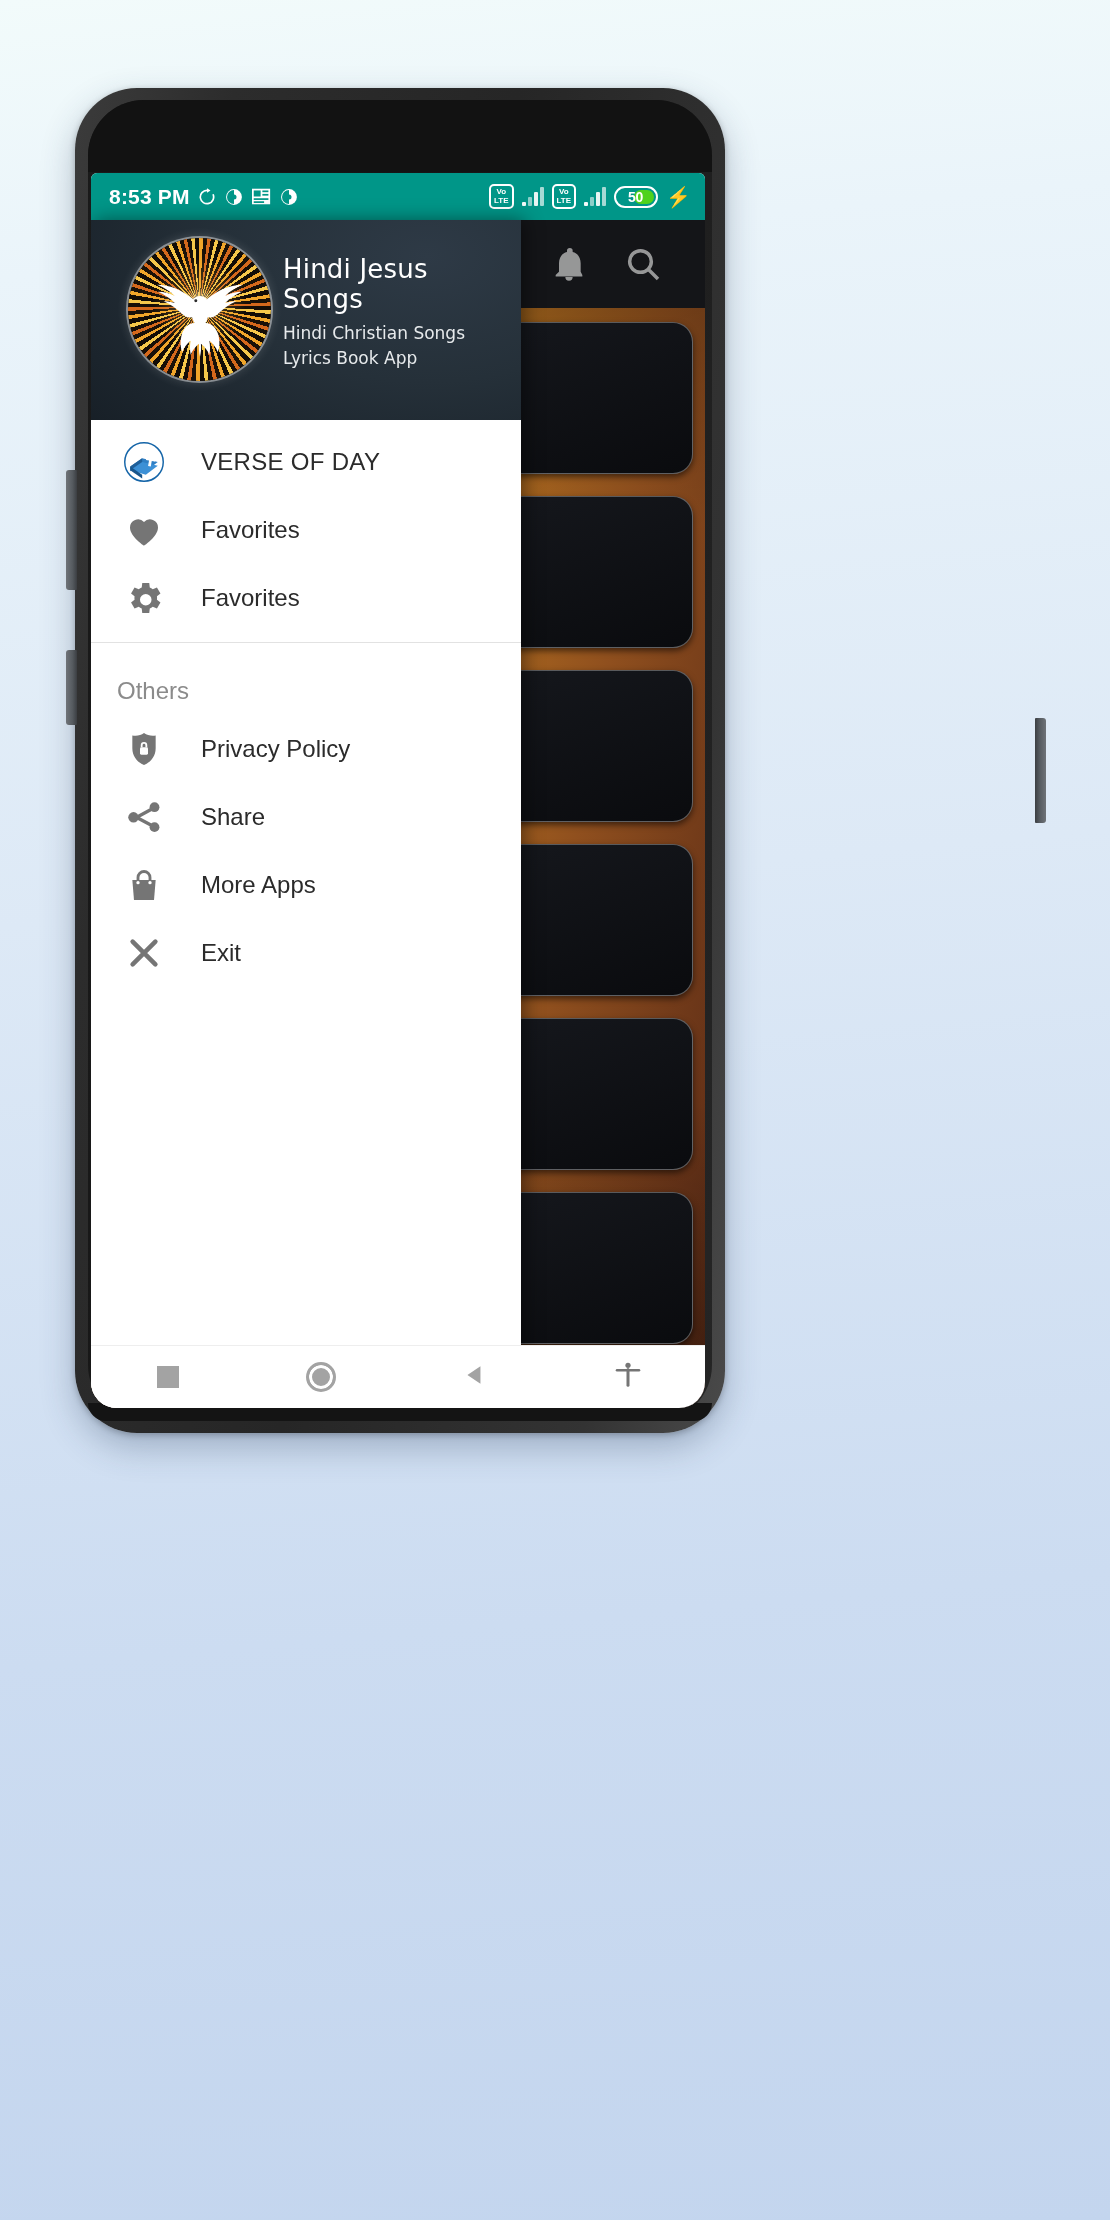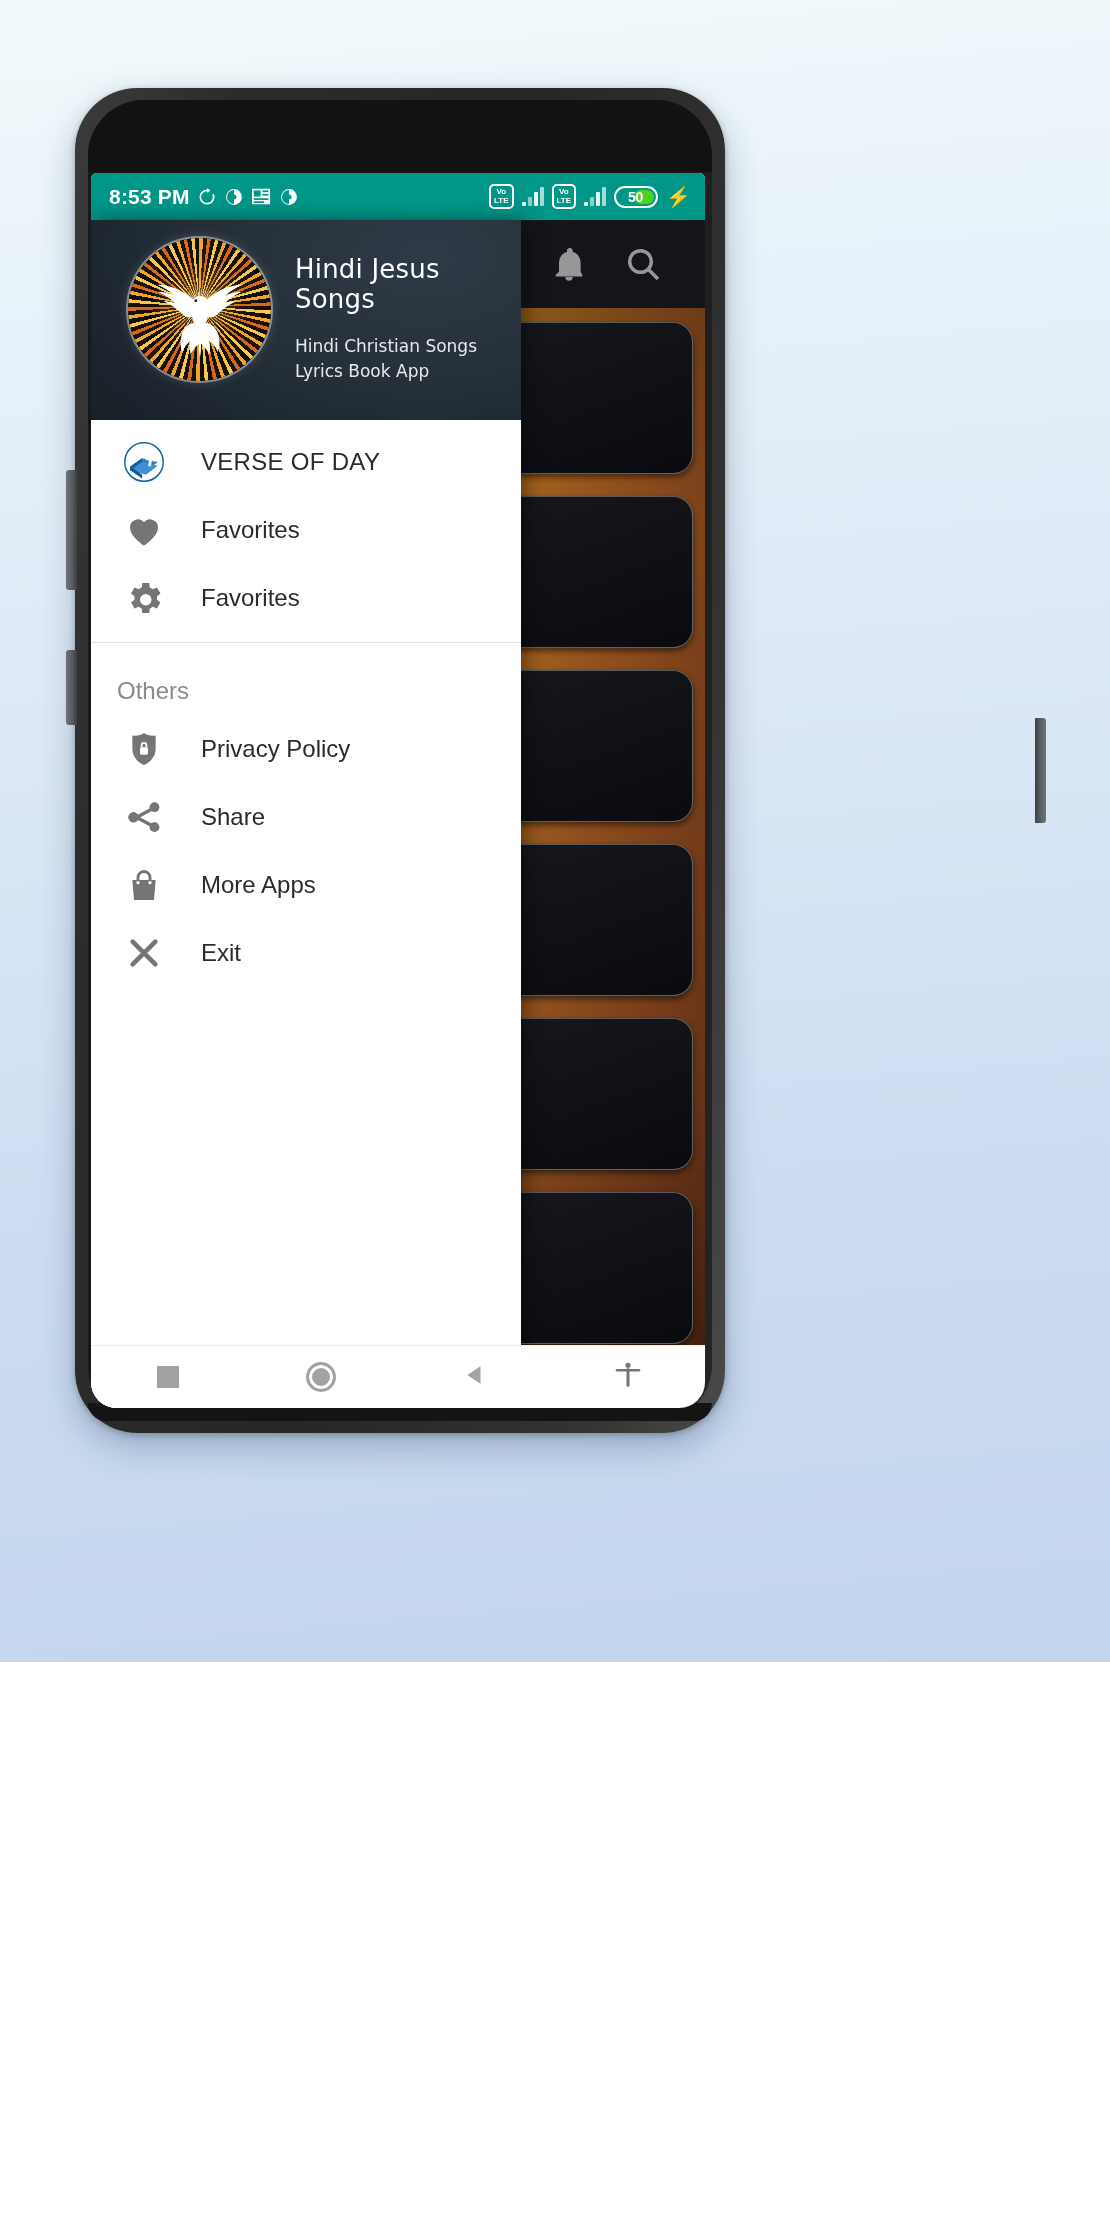--- a/index.html
+++ b/index.html
@@ -7,21 +7,21 @@
     padding: 0;
     width: 1110px;
     height: 2220px;
     overflow: hidden;
     font-family: "Liberation Sans", sans-serif;
   }
 
   #stage {
     position: relative;
     width: 1110px;
-    height: 1662px;
+    height: 2220px;
     background: linear-gradient(175deg, #f2fbfb 0%, #eaf4fa 12%, #dde9f6 40%, #ccdcf1 72%, #c3d5ee 100%);
     overflow: hidden;
   }
 
   
   #phone-frame {
     position: absolute;
     left: 75px;
     top: 88px;
     width: 650px;
@@ -223,28 +223,28 @@
   #logo-glow {
     position: absolute; inset: 0; border-radius: 50%;
     background: radial-gradient(circle at 50% 46%, rgba(255,236,180,0.85) 0%, rgba(255,200,90,0.25) 16%, rgba(0,0,0,0) 44%);
   }
   #logo-dove {
     position: absolute; left: 50%; top: 50%;
     transform: translate(-50%, -48%);
     width: 112px; height: 96px;
   }
   #header-text {
-    position: absolute; left: 204px; top: 34px; right: 10px;
+    position: absolute; left: 192px; top: 34px; right: 10px;
   }
   #header-title {
     color: #ffffff; font-size: 26px; letter-spacing: .2px;
     font-family: "DejaVu Sans", sans-serif; font-weight: normal;
   }
   #header-sub {
-    color: #e7eaec; font-size: 17px; line-height: 25px; margin-top: 20px;
+    color: #e7eaec; font-size: 17px; line-height: 25px; margin-top: 7px;
     font-family: "DejaVu Sans", sans-serif; max-width: 215px;
   }
 
   .menu-group { padding: 8px 0 10px 0; }
   #group-divider { height: 1px; background: #e2e2e2; margin: 0 0 0 0; }
   .menu-item {
     display: flex; align-items: center;
     height: 68px; padding-left: 26px; box-sizing: border-box;
     cursor: pointer;
   }

